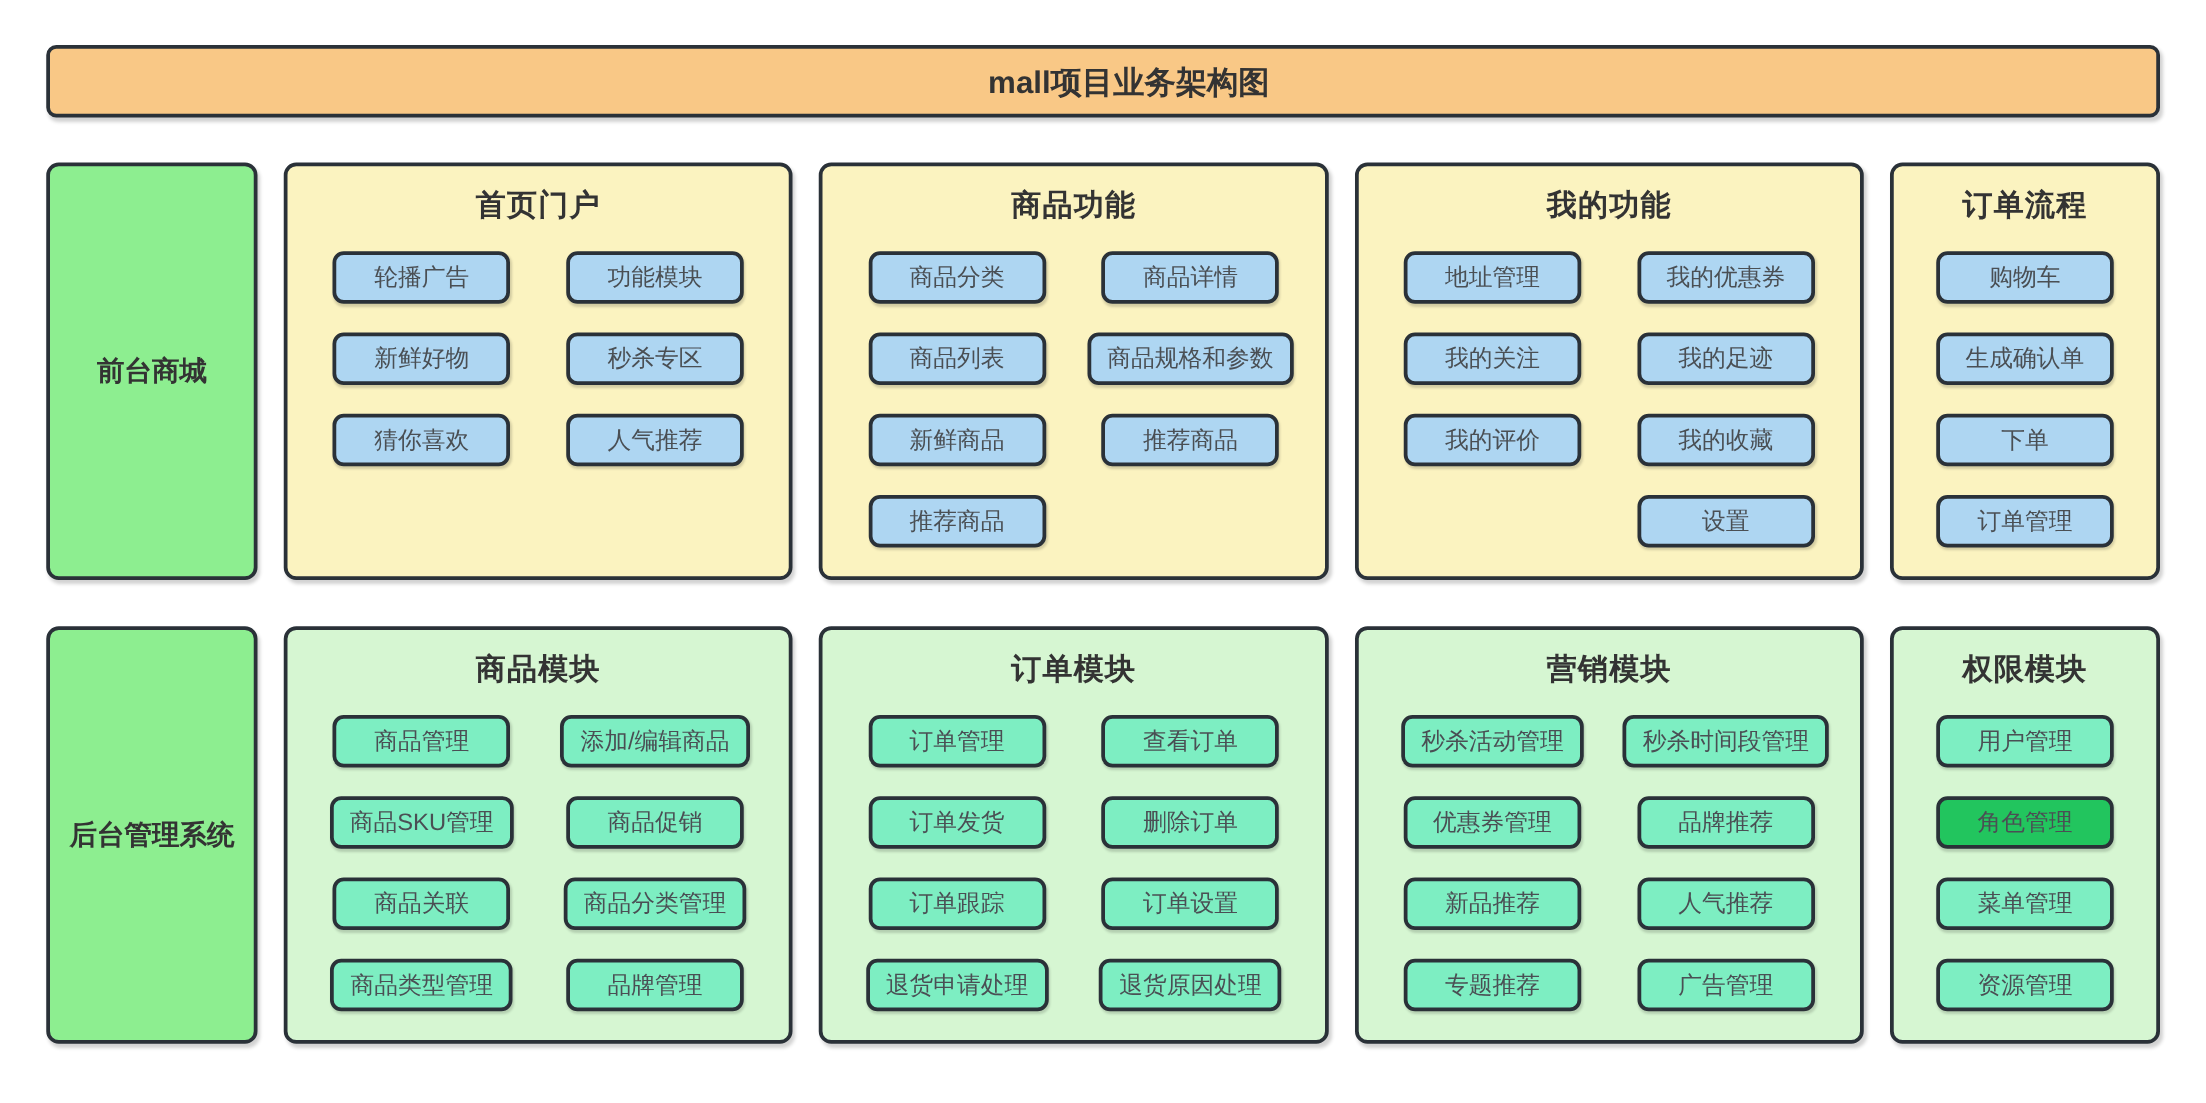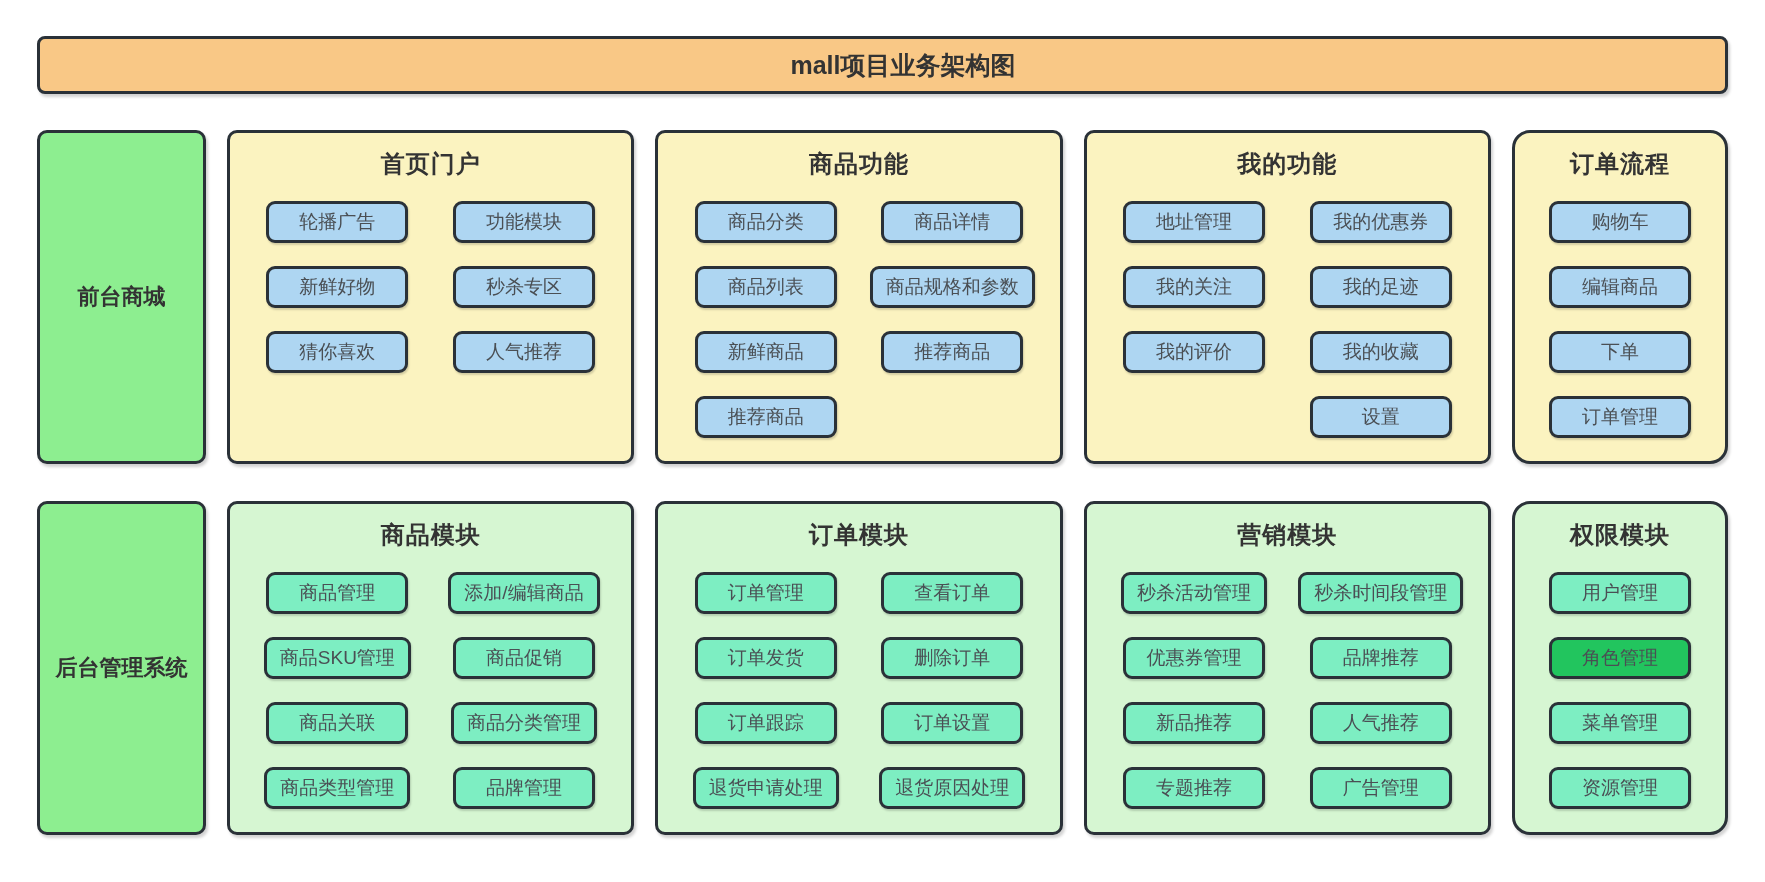--- a/index.html
+++ b/index.html
@@ -42,21 +42,21 @@
   }
 
   .module-panel {
     flex:1 1 0;
     border:3px solid var(--outline);
     border-radius:10px;
     box-sizing:border-box;
     padding:15px 14px 0 14px;
     box-shadow:2px 3px 3px rgba(0,0,0,.18);
   }
-  .module-panel.narrow { flex:0 0 216px;border-radius:18px; }
+  .module-panel.narrow { flex:0 0 216px; }
 
   .panel-title {
     text-align:center;
     font-size:24px; font-weight:700; color:var(--title-text);
     letter-spacing:1px;
   }
 
   .panel-body { display:flex; margin-top:21px; }
   .panel-col {
     flex:1 1 0;
@@ -131,21 +131,21 @@
               <div class="feature-node" style="background: rgb(174, 214, 242);">我的收藏</div>
               <div class="feature-node" style="background: rgb(174, 214, 242);">设置</div>
             </div>
           </div>
         </div>
         <div class="module-panel narrow" style="background: rgb(251, 243, 192);">
           <div class="panel-title">订单流程</div>
           <div class="panel-body">
             <div class="panel-col">
               <div class="feature-node" style="background: rgb(174, 214, 242);">购物车</div>
-              <div class="feature-node" style="background: rgb(174, 214, 242);">编辑商品</div>
+              <div class="feature-node" style="background: rgb(174, 214, 242);">生成确认单</div>
               <div class="feature-node" style="background: rgb(174, 214, 242);">下单</div>
               <div class="feature-node" style="background: rgb(174, 214, 242);">订单管理</div>
             </div>
           </div>
         </div>
       </div>
       <div class="tier-row">
         <div class="tier-label">后台管理系统</div>
         <div class="module-panel" style="background: rgb(214, 246, 210);">
           <div class="panel-title">商品模块</div>

